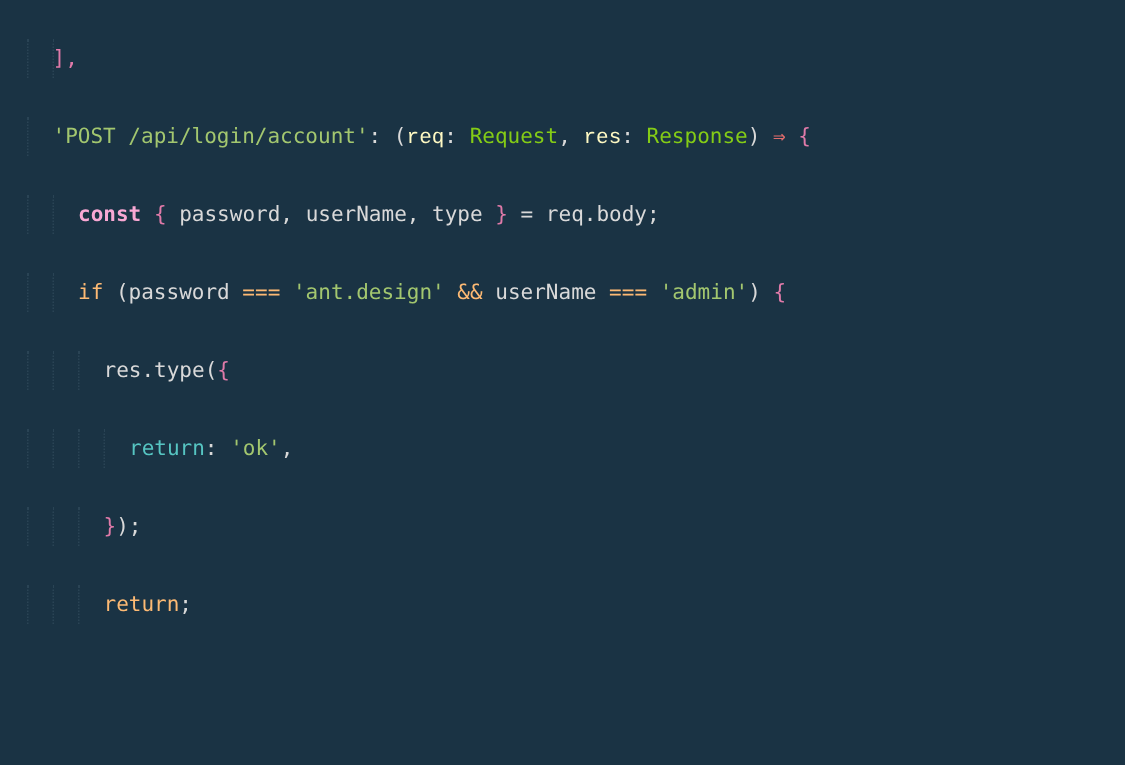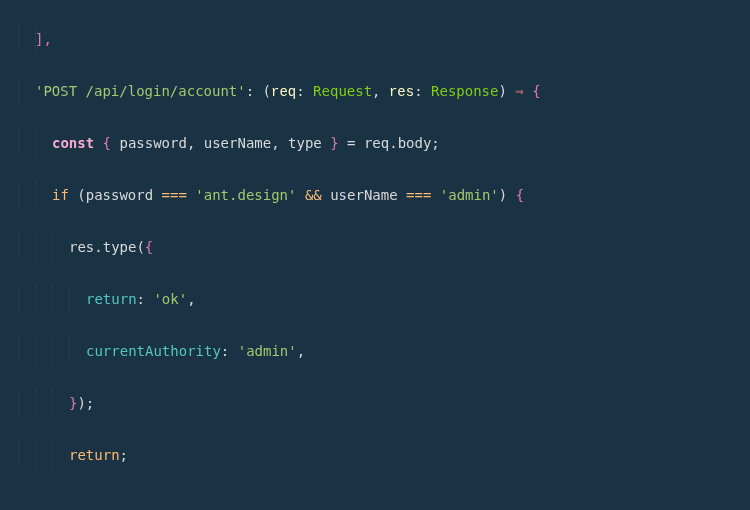--- a/index.html
+++ b/index.html
@@ -57,21 +57,20 @@
 </head>
 <body>
 
 <div class="code-area">
 <div class="line"><div class="indent-guide"><div class="ig pos0"></div><div class="ig pos1"></div></div><span class="pink" style="padding-left:17px">],</span></div>
 <div class="line"><div class="indent-guide"><div class="ig pos0"></div></div><span style="padding-left:17px"></span><span class="str">'POST /api/login/account'</span><span class="ident">: (</span><span class="orange">req</span><span class="ident">: </span><span class="type">Request</span><span class="ident">, </span><span class="orange">res</span><span class="ident">: </span><span class="type">Response</span><span class="ident">) </span><span class="op-red">⇒</span><span class="pink"> {</span></div>
 <div class="line"><div class="indent-guide"><div class="ig pos0"></div><div class="ig pos1"></div></div><span style="padding-left:34px"></span><span class="purp">const</span><span class="pink"> { </span><span class="ident">password</span><span class="ident">, </span><span class="ident">userName</span><span class="ident">, </span><span class="ident">type</span><span class="pink"> }</span><span class="ident"> = req.body;</span></div>
 <div class="line"><div class="indent-guide"><div class="ig pos0"></div><div class="ig pos1"></div></div><span style="padding-left:34px"></span><span class="key">if</span><span class="ident"> (password </span><span class="key">===</span><span> </span><span class="str">'ant.design'</span><span> </span><span class="key">&amp;&amp;</span><span class="ident"> userName </span><span class="key">===</span><span> </span><span class="str">'admin'</span><span class="ident">) </span><span class="pink">{</span></div>
 <div class="line"><div class="indent-guide"><div class="ig pos0"></div><div class="ig pos1"></div><div class="ig pos2"></div></div><span style="padding-left:51px"></span><span class="ident">res.type(</span><span class="pink">{</span></div>
 <div class="line"><div class="indent-guide"><div class="ig pos0"></div><div class="ig pos1"></div><div class="ig pos2"></div><div class="ig pos3"></div></div><span style="padding-left:68px"></span><span class="prop">return</span><span class="ident">: </span><span class="str">'ok'</span><span class="ident">,</span></div>
-<div class="line"><div class="indent-guide"><div class="ig pos0"></div><div class="ig pos1"></div><div class="ig pos2"></div><div class="ig pos3"></div></div><span style="padding-left:68px"></span><span class="prop">currentAuthority</span><span class="ident">: </span><span class="str">'admin'</span><span class="ident">,</span></div>
 <div class="line"><div class="indent-guide"><div class="ig pos0"></div><div class="ig pos1"></div><div class="ig pos2"></div></div><span style="padding-left:51px"></span><span class="pink">}</span><span class="ident">);</span></div>
 <div class="line"><div class="indent-guide"><div class="ig pos0"></div><div class="ig pos1"></div><div class="ig pos2"></div></div><span style="padding-left:51px"></span><span class="key">return</span><span class="ident">;</span></div>
 
 
 
 
 
 
 
 

